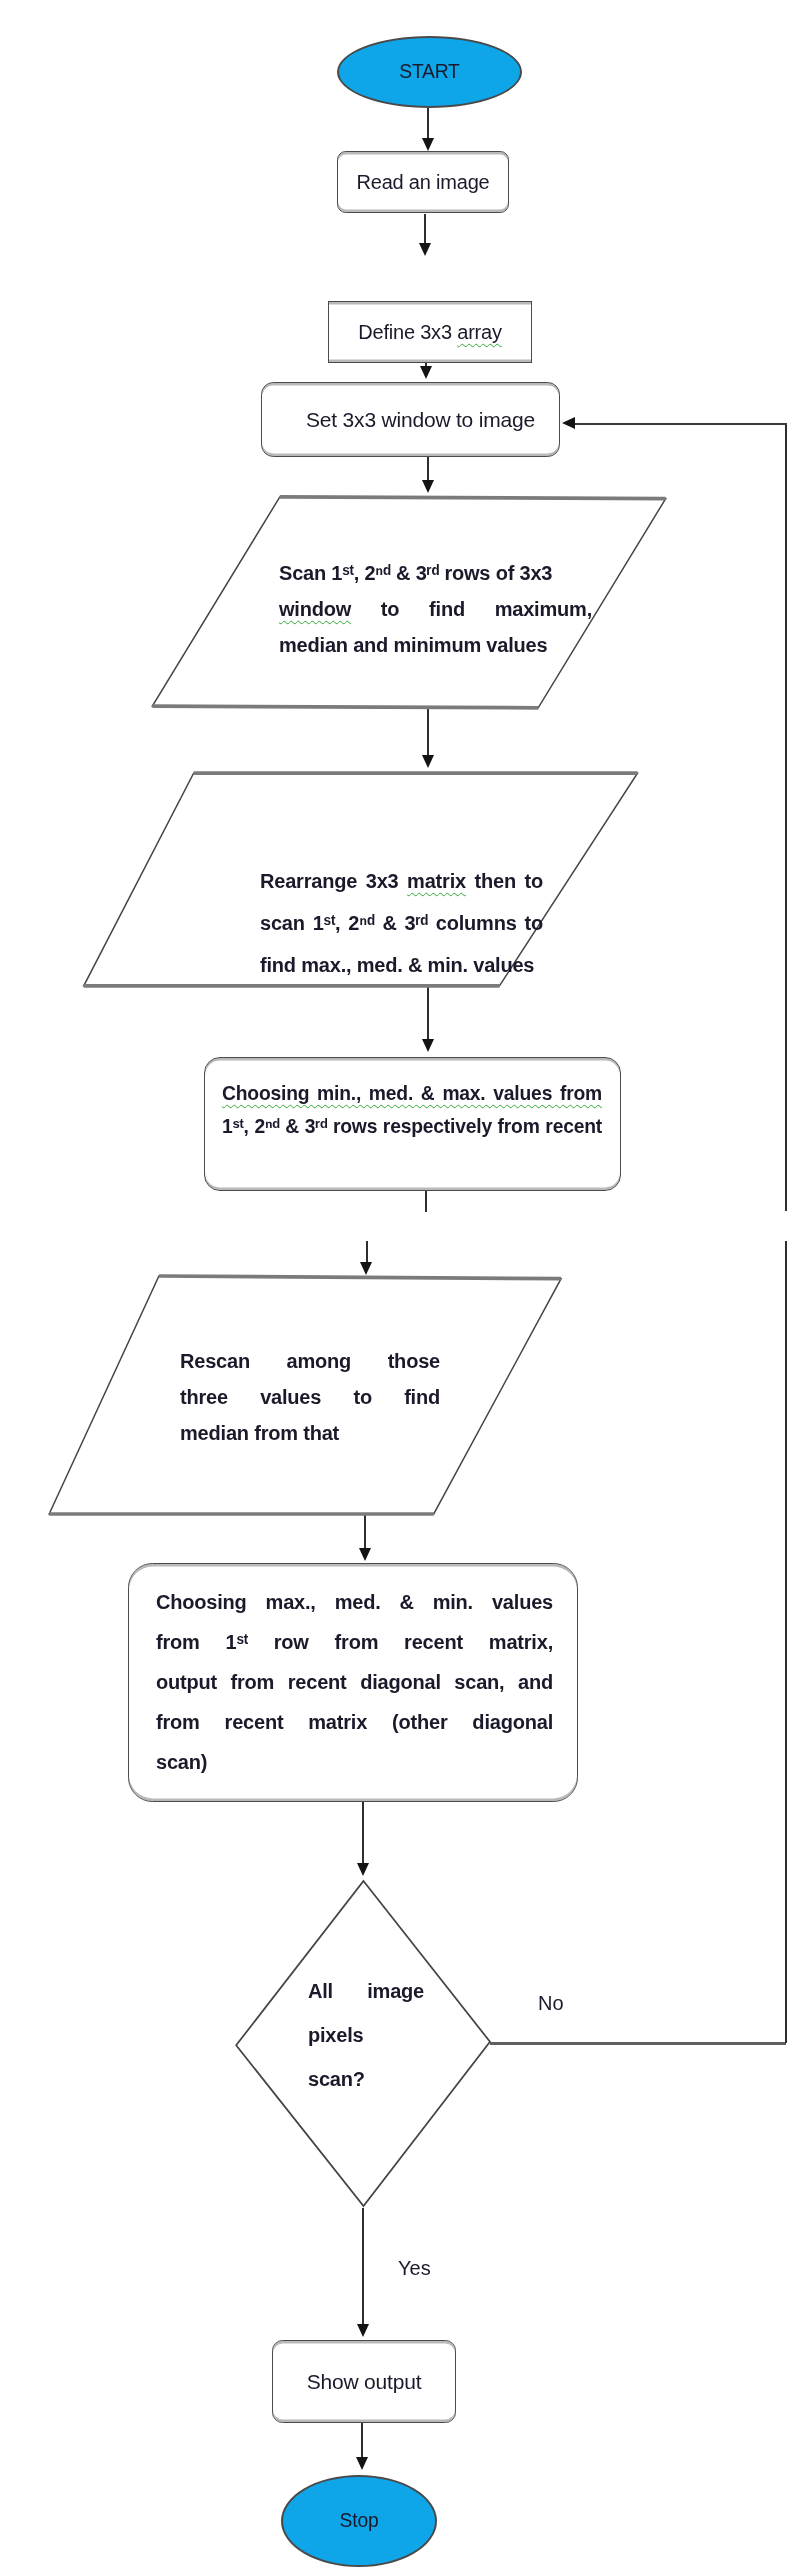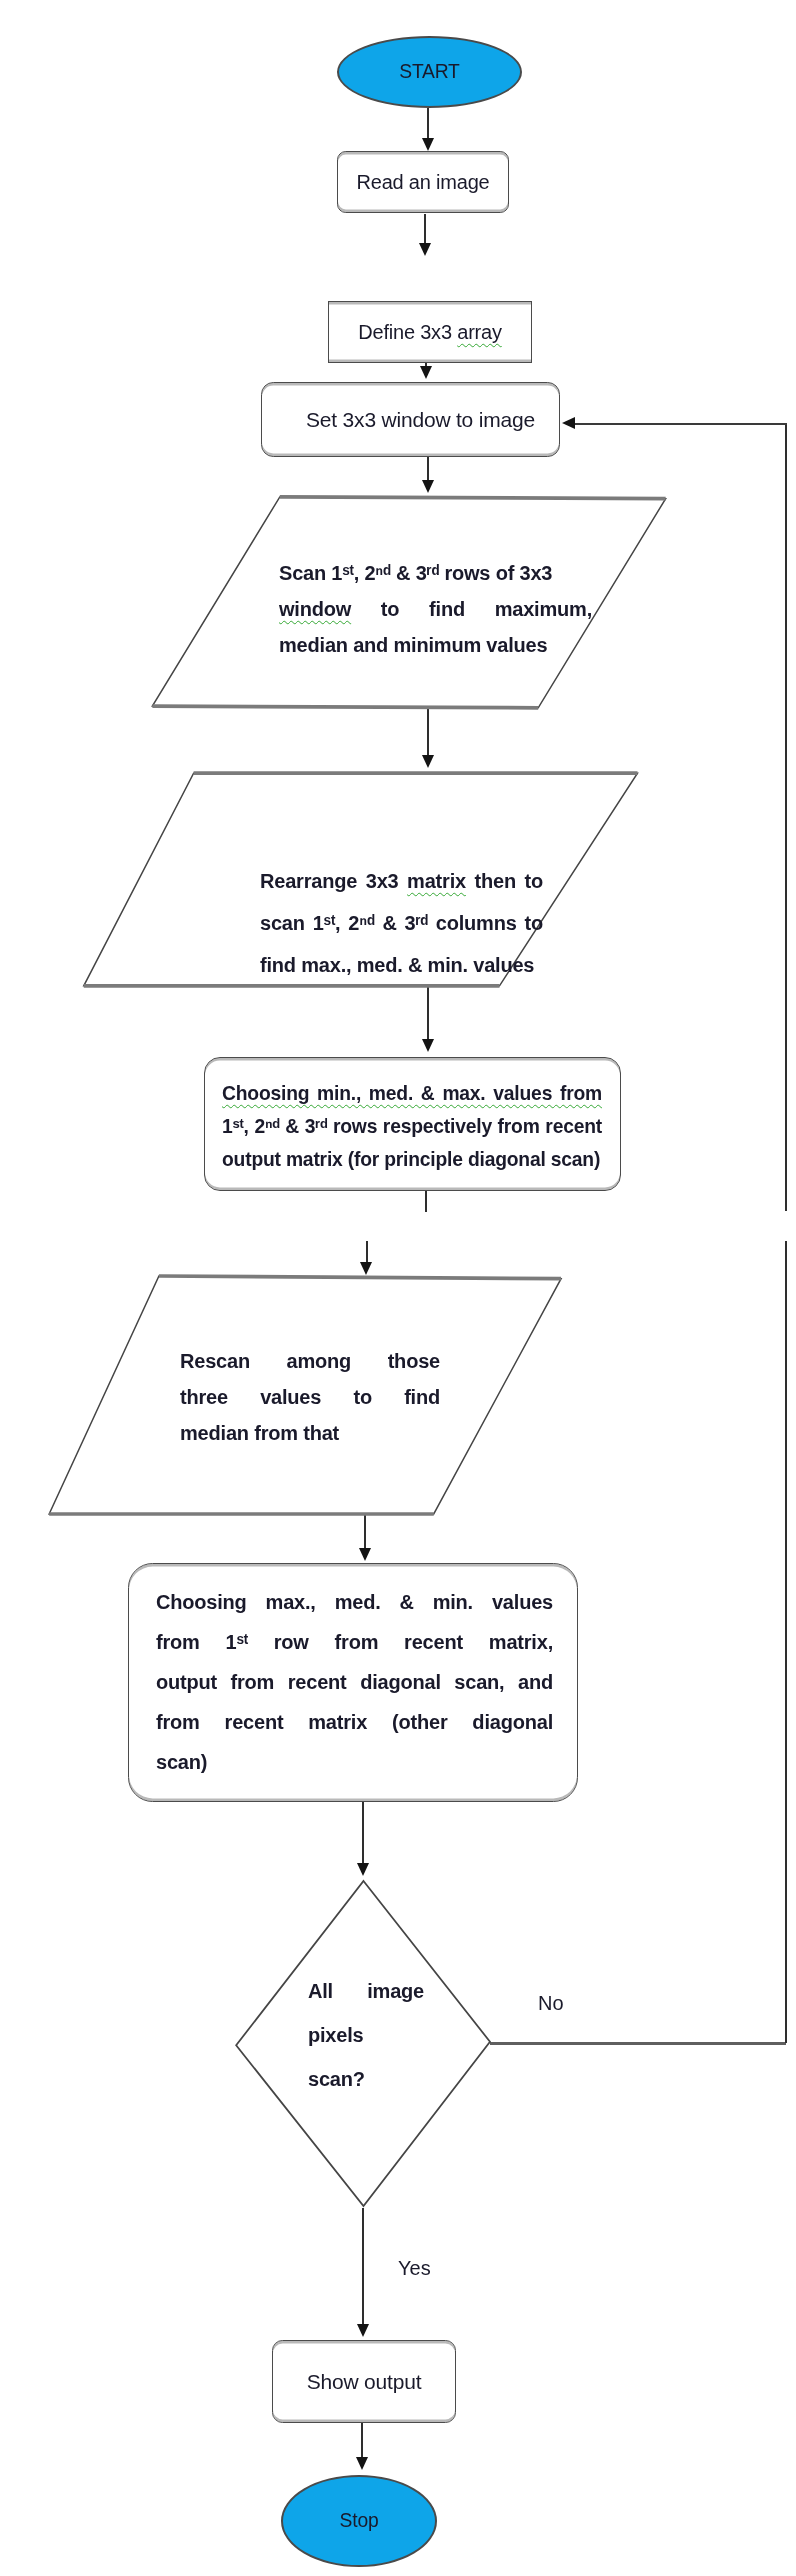--- a/index.html
+++ b/index.html
@@ -115,21 +115,20 @@
   <div class="txt" style="left:228px;top:860px;width:283px;line-height:42px;margin-left:32px;">
     <div class="line just"><span>Rearrange 3x3 </span><span class="sq">matrix</span><span> then to</span></div>
     <div class="line just">scan 1ˢᵗ, 2ⁿᵈ &amp; 3ʳᵈ columns to</div>
     <div class="line">find max., med. &amp; min. values</div>
   </div>
 
   <div class="box" style="left:204px;top:1057px;width:417px;height:134px;border-radius:16px;"></div>
   <div class="txt" style="left:222px;top:1077px;width:380px;line-height:33px;font-size:19.3px;">
     <div class="line just sq">Choosing min., med. &amp; max. values from</div>
     <div class="line just">1ˢᵗ, 2ⁿᵈ &amp; 3ʳᵈ rows respectively from recent</div>
-    <div class="line">output matrix (for principle diagonal scan)</div>
   </div>
 
   <svg class="shape" style="left:47px;top:1269px;width:518px;height:252px;" viewBox="53 1444 589 287">
     <polygon points="180,1452 638,1455 493,1723 55,1723"></polygon>
     <line class="thick" x1="180" y1="1452" x2="638" y2="1455"></line>
     <line class="thick" x1="55" y1="1723" x2="493" y2="1723"></line>
   </svg>
   <div class="txt" style="left:180px;top:1343px;width:260px;line-height:36px;">
     <div class="line just">Rescan among those</div>
     <div class="line just">three values to find</div>

